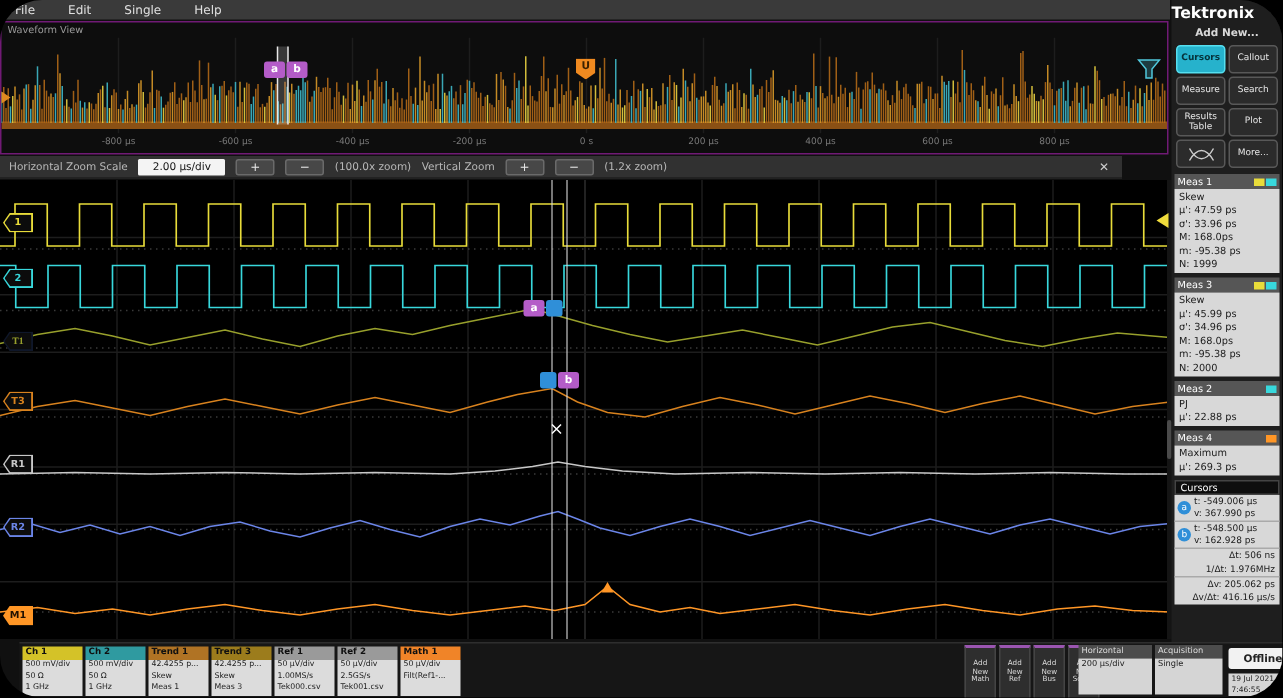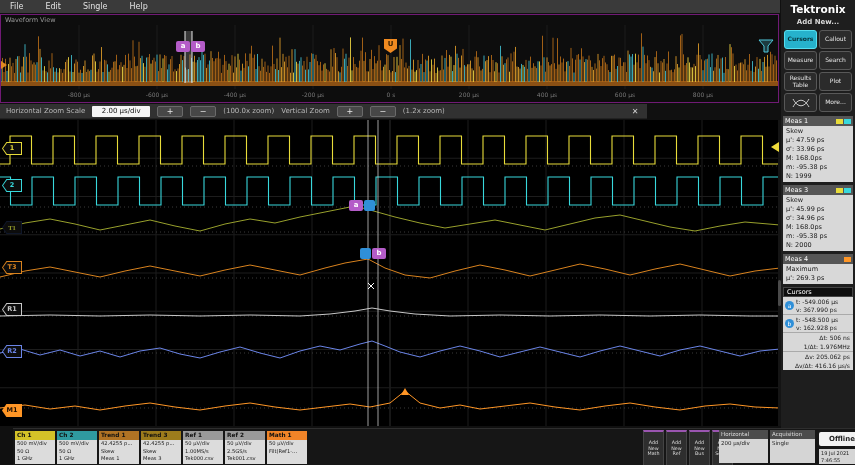--- a/index.html
+++ b/index.html
@@ -1,17 +1,17 @@
 <!DOCTYPE html>
 <html><head>
 <meta charset="utf-8">
 <style>
   html,body{margin:0;padding:0;background:#000;}
   #app{position:relative;width:855px;height:465px;background:#101010;overflow:hidden;
-       font-family:"DejaVu Sans",sans-serif;color:#ddd;-webkit-font-smoothing:antialiased;}
+       font-family:"DejaVu Sans",sans-serif;color:#ddd;border-radius:28px;-webkit-font-smoothing:antialiased;}
   
   .menubar{position:absolute;left:0;top:0;width:780px;height:13px;background:#3a3a3a;
            display:flex;align-items:center;gap:22px;padding:0 10px;box-sizing:border-box;}
   .menu-item{font-size:8px;color:#e0e0e0;cursor:default;}
   
   .overview{position:absolute;left:0;top:14px;width:779px;height:89px;background:#0d0d0d;
             border:1px solid #701a75;box-sizing:border-box;}
   .ov-title{position:absolute;left:4px;top:1px;font-size:6.5px;color:#9a9a9a;}
   #ov-svg{position:absolute;left:0;top:10px;width:777px;height:64px;}
   .ov-lab{position:absolute;top:76px;transform:translateX(-50%);font-size:6px;color:#787878;}
@@ -19,21 +19,21 @@
                 border-top:4px solid transparent;border-bottom:4px solid transparent;border-left:6px solid #e08a20;}
   
   .hm{position:absolute;width:14px;height:11px;background:#b45cc8;border-radius:2px;
       font-size:7px;color:#fff;text-align:center;line-height:11px;font-weight:bold;z-index:5;}
   .hb{position:absolute;width:11px;height:11px;background:#2f8fd8;border-radius:2px;z-index:5;}
   .trig{position:absolute;left:383px;top:24px;width:13px;height:14px;background:#f08a20;
         clip-path:polygon(0 0,100% 0,100% 68%,50% 100%,0 68%);color:#3a2000;font-size:7px;
         font-weight:bold;text-align:center;line-height:10px;z-index:5;}
   #funnel{position:absolute;left:757px;top:24px;z-index:5;}
   
-  .zoombar{position:absolute;left:0;top:104px;width:647px;height:15px;background:#313131;
+  .zoombar{position:absolute;left:0;top:104px;width:748px;height:15px;background:#313131;
            display:flex;align-items:center;gap:7px;padding:0 6px;box-sizing:border-box;
            font-size:7px;color:#b8b8b8;border-bottom:1px solid #222;}
   .zoom-field{background:#f4f4f4;color:#111;font-size:7px;height:11px;line-height:11px;
               min-width:52px;text-align:center;border-radius:1px;padding:0 3px;}
   .zbtn{background:#474747;border:1px solid #6a6a6a;color:#e8e8e8;width:26px;height:11px;
         line-height:9px;text-align:center;border-radius:2px;font-size:8px;box-sizing:border-box;}
   .zclose{margin-left:auto;color:#cfcfcf;font-size:8px;width:12px;text-align:center;}
   
   .mainview{position:absolute;left:0;top:120px;width:780px;height:306px;background:#000;}
   #main-svg{position:absolute;left:0;top:0;width:780px;height:306px;}
@@ -42,21 +42,21 @@
   .chan-tag-in{position:absolute;inset:1px;clip-path:polygon(0 50%,22% 0,100% 0,100% 100%,22% 100%);
                background:#0c0c0c;}
   .chan-tag-txt{position:absolute;inset:0;text-align:center;font-size:6.5px;line-height:13px;font-weight:bold;}
   .triglvl{position:absolute;left:771px;top:22px;width:0;height:0;border-top:5px solid transparent;
            border-bottom:5px solid transparent;border-right:8px solid #f0dc3c;z-index:4;}
   
   .vdivider{position:absolute;left:778px;top:120px;width:3px;height:306px;background:#141414;}
   .vdivider .grip{position:absolute;left:0;top:160px;width:3px;height:26px;background:#4a4a4a;border-radius:2px;}
   
   .sidebar{position:absolute;left:781px;top:0;width:74px;height:428px;background:#1e1e1e;box-sizing:border-box;}
-  .logo{text-align:center;font-size:10.5px;font-weight:bold;color:#fff;padding-top:3px;letter-spacing:0;}
+  .logo{text-align:left;font-size:10.5px;font-weight:bold;color:#fff;padding-top:3px;letter-spacing:0;}
   .addnew{text-align:center;font-size:7px;font-weight:bold;color:#d8d8d8;margin-top:3px;}
   .sb-grid{display:grid;grid-template-columns:33px 33px;gap:2px;justify-content:center;margin-top:4px;}
   .sb-btn{height:19px;background:#2b2b2b;border:1px solid #585858;border-radius:3px;color:#e6e6e6;
           font-size:6px;display:flex;align-items:center;justify-content:center;text-align:center;
           line-height:6.5px;box-sizing:border-box;padding:1px;}
   .sb-btn.active{background:#26b2cc;border-color:#55dff0;color:#06333b;font-weight:bold;}
   #meas-panels{margin-top:4px;}
   .meas-panel{width:70px;margin:0 auto 3px auto;}
   .meas-head{background:#565656;height:10px;display:flex;align-items:center;justify-content:space-between;
              padding:0 2px;font-size:6.5px;color:#fff;}
@@ -802,20 +802,32 @@
             <div class="meas-line">Skew</div>
             <div class="meas-line">µ': 45.99 ps</div>
             <div class="meas-line">σ': 34.96 ps</div>
             <div class="meas-line">M: 168.0ps</div>
             <div class="meas-line">m: -95.38 ps</div>
             <div class="meas-line">N: 2000</div>
           </div>
         </div>
         <div class="meas-panel">
           <div class="meas-head">
+            <span>Meas 2</span>
+            <span class="meas-swatches">
+              <i style="background: rgb(56, 216, 220);"></i>
+            </span>
+          </div>
+          <div class="meas-body">
+            <div class="meas-line">PJ</div>
+            <div class="meas-line">µ': 22.88 ps</div>
+          </div>
+        </div>
+        <div class="meas-panel">
+          <div class="meas-head">
             <span>Meas 4</span>
             <span class="meas-swatches">
               <i style="background: rgb(255, 150, 38);"></i>
             </span>
           </div>
           <div class="meas-body">
             <div class="meas-line">Maximum</div>
             <div class="meas-line">µ': 269.3 ps</div>
           </div>
         </div>

